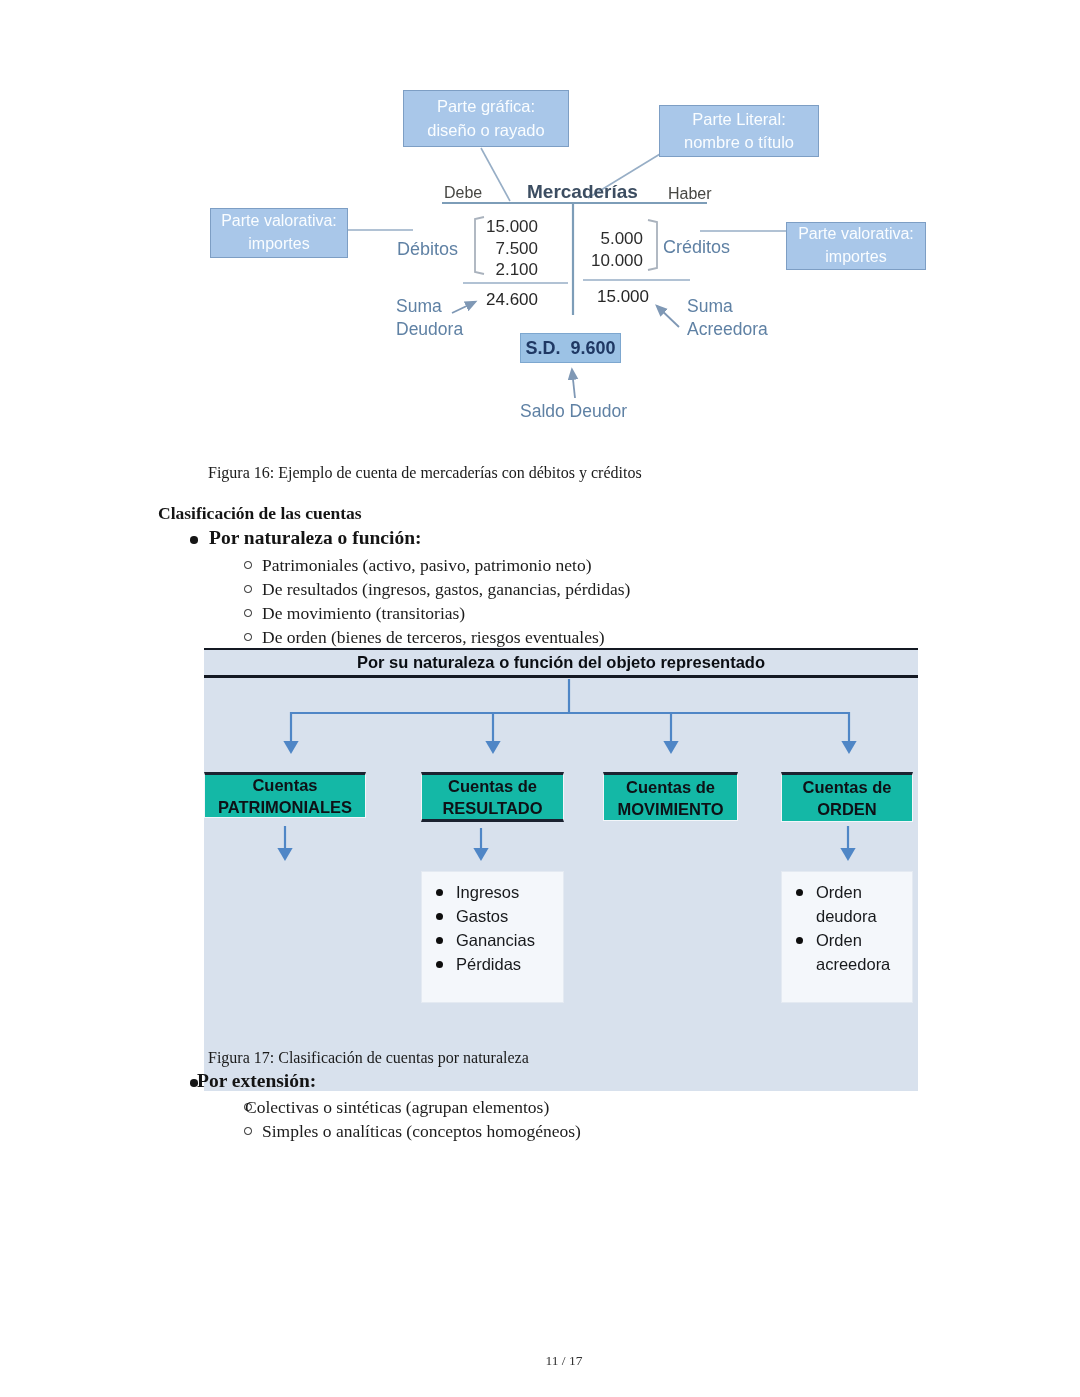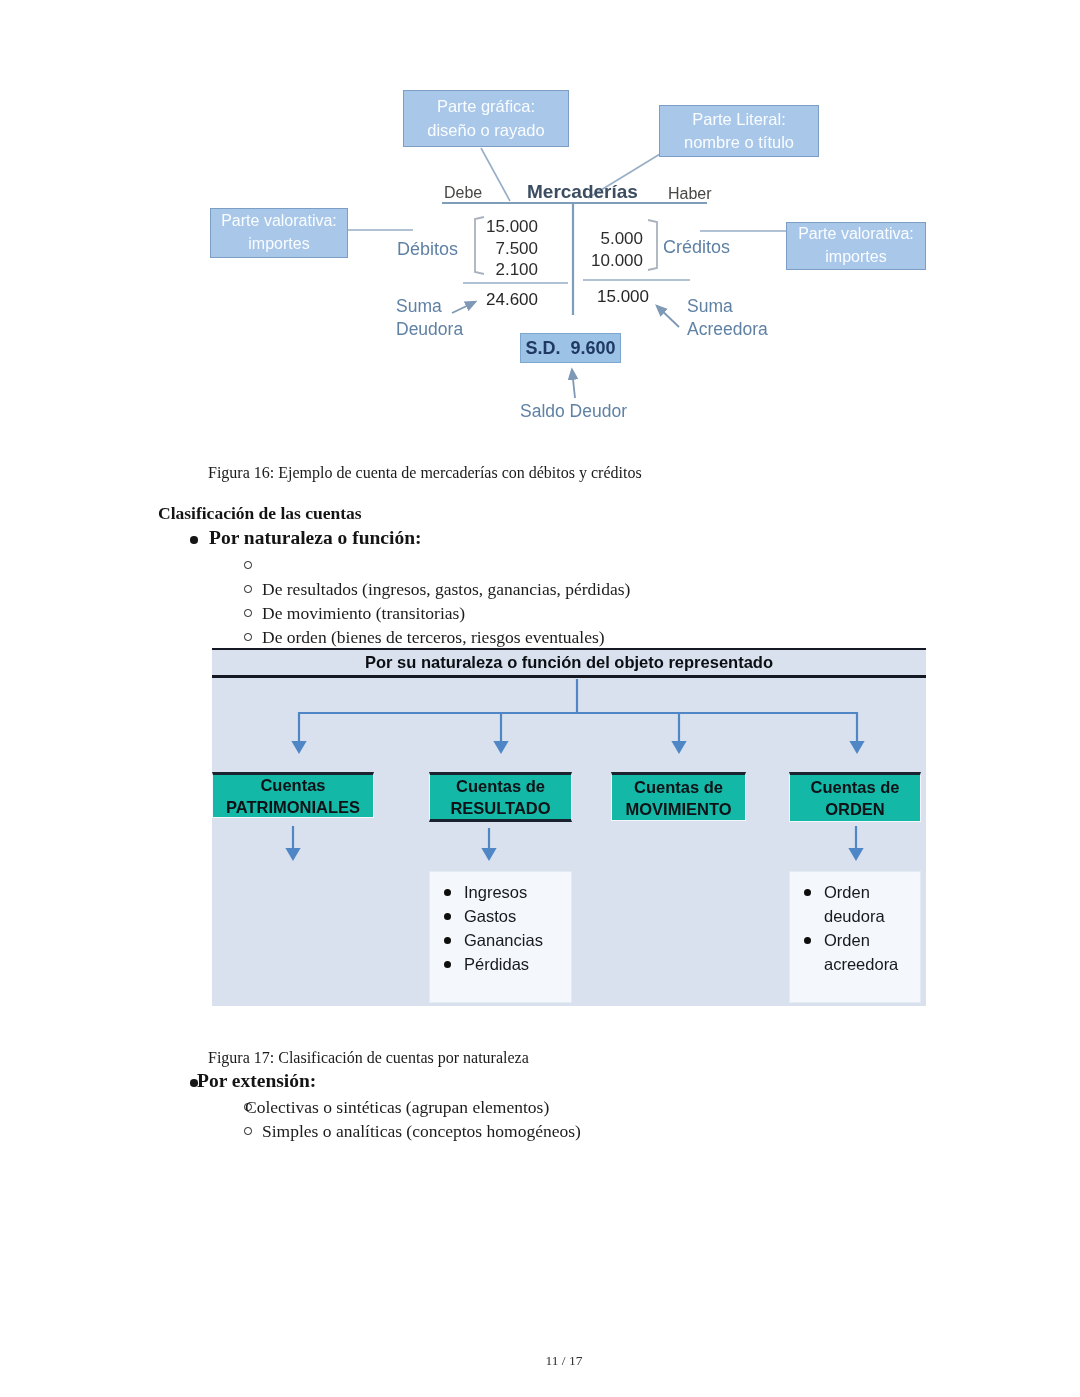--- a/index.html
+++ b/index.html
@@ -118,28 +118,29 @@
   </div>
 
   <span class="abs caption" style="left:208px;top:464px;">Figura 16: Ejemplo de cuenta de mercaderías con débitos y créditos</span>
 
   <span class="abs heading" style="left:158px;top:503px;">Clasificación de las cuentas</span>
 
   <span class="abs dot" style="left:190px;top:536px;"></span>
   <span class="abs bullet1-text" style="left:209px;top:527px;">Por naturaleza o función:</span>
 
   <span class="abs ring" style="left:244px;top:561px;"></span>
+  <span class="abs subitem" style="left:262px;top:553px;">Patrimoniales (activo, pasivo, patrimonio neto)</span>
   <span class="abs ring" style="left:244px;top:585px;"></span>
   <span class="abs subitem" style="left:262px;top:577px;">De resultados (ingresos, gastos, ganancias, pérdidas)</span>
   <span class="abs ring" style="left:244px;top:609px;"></span>
   <span class="abs subitem" style="left:262px;top:601px;">De movimiento (transitorias)</span>
   <span class="abs ring" style="left:244px;top:633px;"></span>
   <span class="abs subitem" style="left:262px;top:625px;">De orden (bienes de terceros, riesgos eventuales)</span>
 
-  <div id="panel" class="abs" style="left:212px;top:648px;width:714px;height:358px;">
+  <div id="panel" class="abs" style="left:204px;top:648px;width:714px;height:443px;">
 
     <div id="panel-band" class="abs" style="left:0;top:0;width:714px;height:30px;">
       <span>Por su naturaleza o función del objeto representado</span>
     </div>
 
     <svg class="overlay" width="714" height="358">
       <defs>
         <marker id="mblue" markerWidth="7" markerHeight="8" refX="4.6" refY="3.5" orient="auto" markerUnits="strokeWidth">
           <path d="M0,0 L6,3.5 L0,7 z" fill="#4f86c6"></path>
         </marker>

